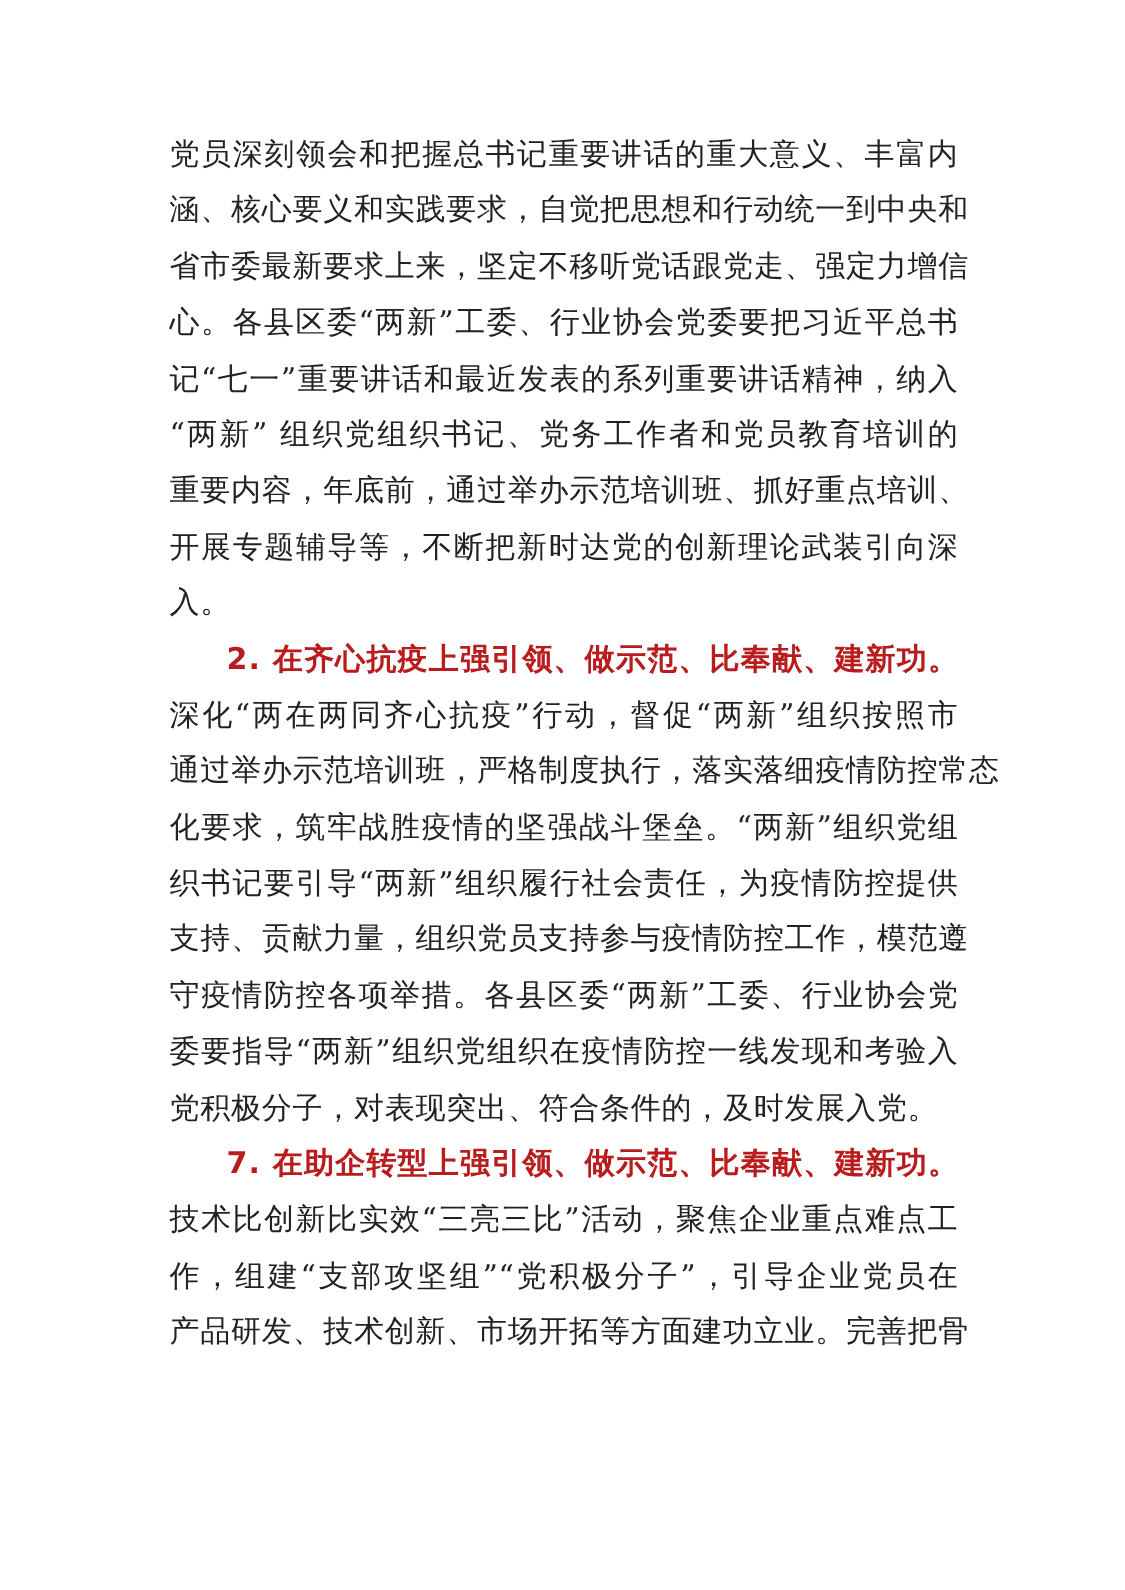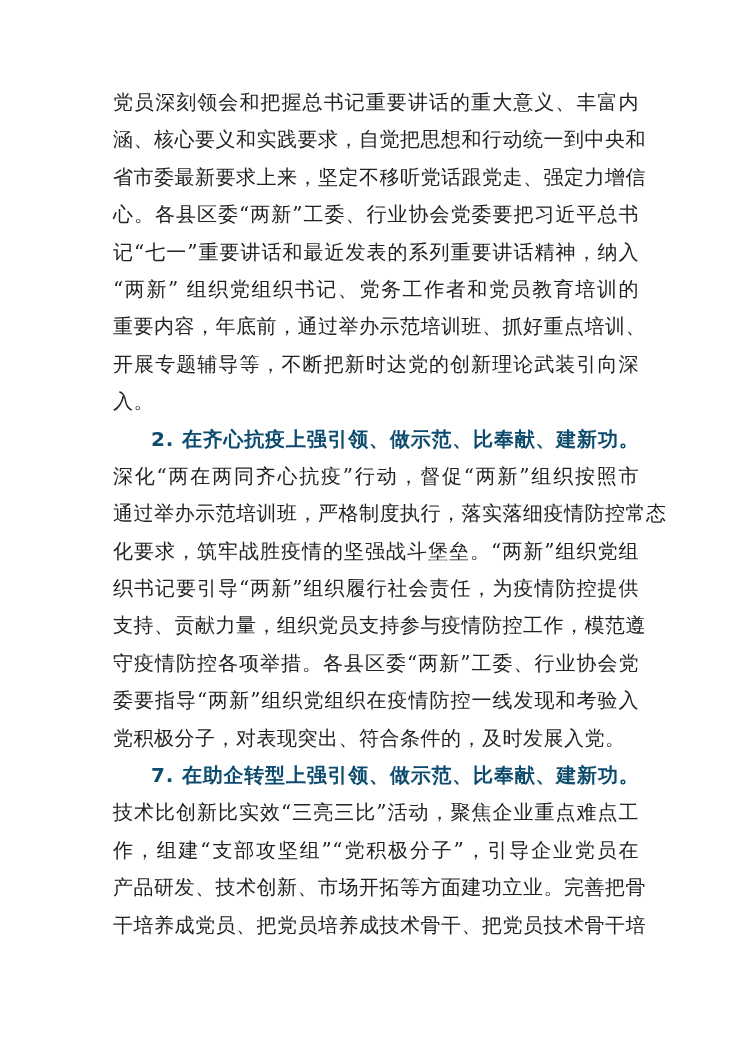--- a/index.html
+++ b/index.html
@@ -18,21 +18,21 @@
     font-size: 20px;
     white-space: nowrap;
     text-align: justify;
     text-align-last: justify;
     letter-spacing: 0.5px;
   }
   .line.last { text-align-last: left; }
   .line.heading {
     font-family: "DejaVu Sans", "Liberation Sans", sans-serif;
     font-weight: bold;
-    color: #0c4a6e;
+    color: #b91c1c;
     padding-left: 38px;
     text-align-last: left;
     letter-spacing: 0.8px;
   }
 </style>
 </head>
 <body>
 
 <div class="page">
   <div>
@@ -59,15 +59,14 @@
     <div class="line">委要指导“两新”组织党组织在疫情防控一线发现和考验入</div>
     <div class="line last">党积极分子，对表现突出、符合条件的，及时发展入党。</div>
   </div>
 
   <div class="line heading">7. 在助企转型上强引领、做示范、比奉献、建新功。</div>
 
   <div>
     <div class="line">技术比创新比实效“三亮三比”活动，聚焦企业重点难点工</div>
     <div class="line">作，组建“支部攻坚组”“党积极分子”，引导企业党员在</div>
     <div class="line">产品研发、技术创新、市场开拓等方面建功立业。完善把骨</div>
-    <div class="line">干培养成党员、把党员培养成技术骨干、把党员技术骨干培</div>
   </div>
 </div>
 
 </body></html>

